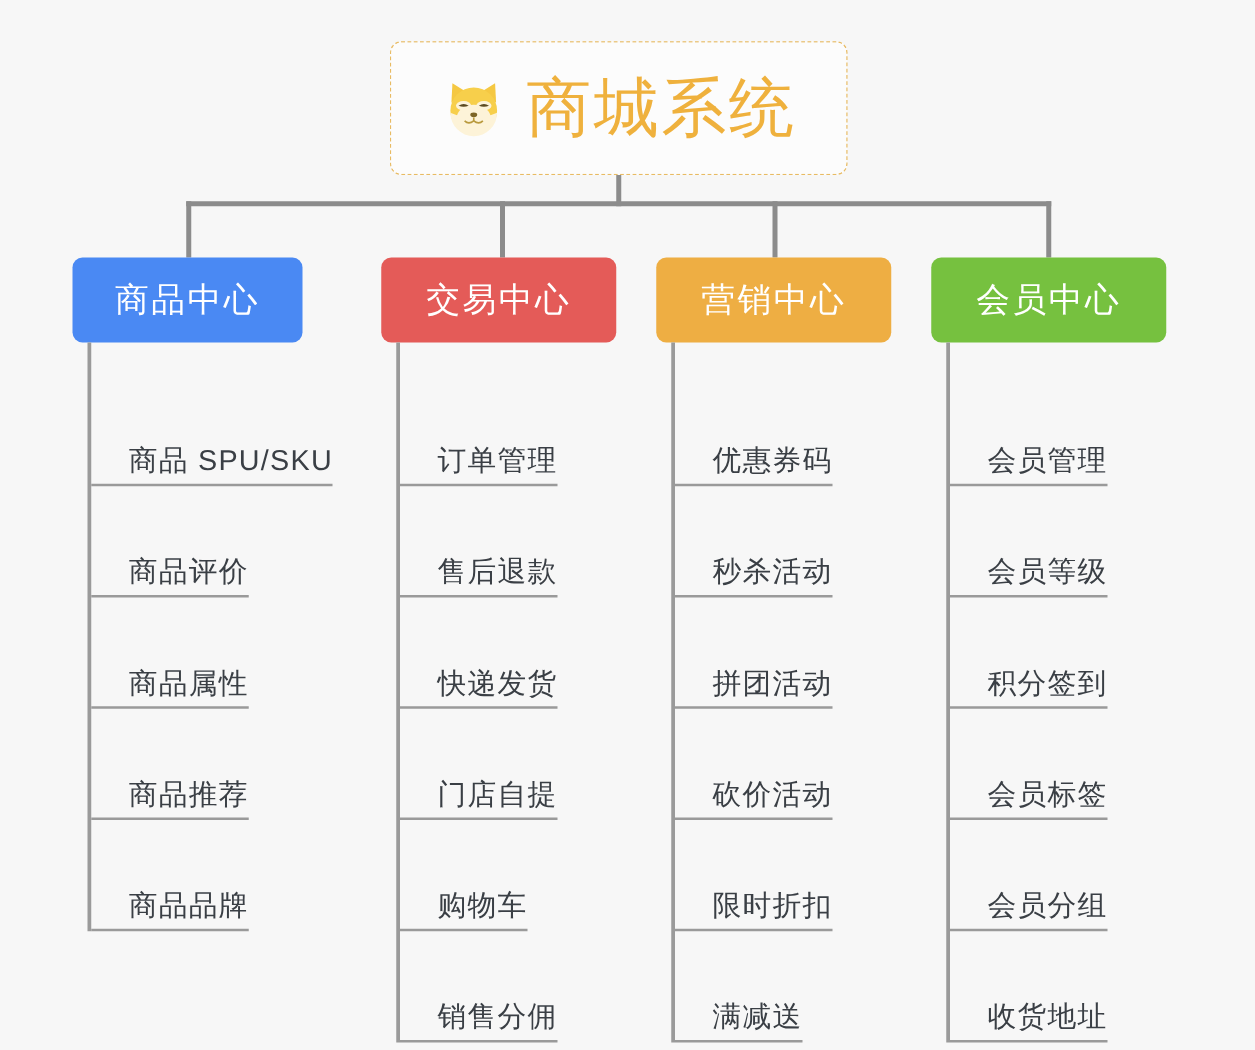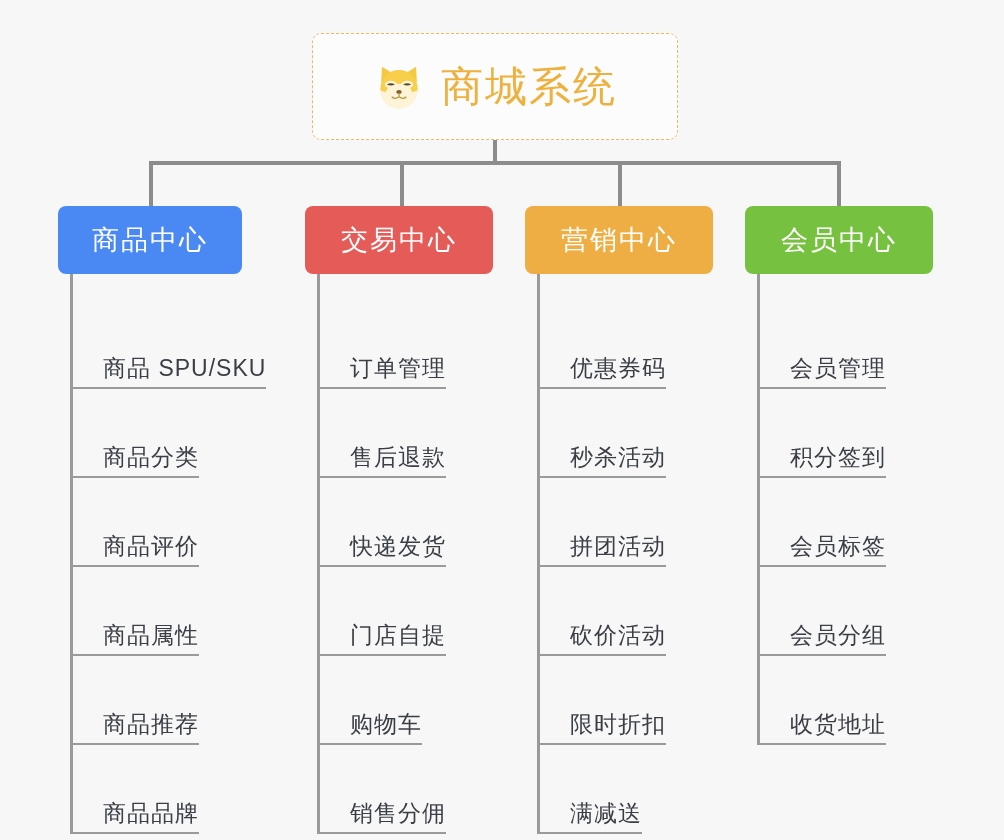--- a/index.html
+++ b/index.html
@@ -44,21 +44,21 @@
     justify-content: center;
     gap: 16px;
   }
   .root-emoji {
     width: 52px;
     height: 52px;
     flex: 0 0 52px;
     display: block;
   }
   .root-title {
-    font-size: 42px;
+    font-size: 52px;
     color: #efb13d;
     letter-spacing: 2px;
     line-height: 1;
     white-space: nowrap;
   }
 
   
   .conn {
     position: absolute;
     background: #8c8c8c;
@@ -182,23 +182,20 @@
 
   <div class="column c0">
     <div class="cat-box" style="background: rgb(74, 137, 243);">
       <span>商品中心</span>
     </div>
     <div class="leaf-list">
       <div class="leaf-item">
           <span class="leaf-underline"><span class="leaf-label">商品 SPU/SKU</span></span>
         </div>
       <div class="leaf-item">
-          <span class="leaf-underline"><span class="leaf-label">商品分类</span></span>
-        </div>
-      <div class="leaf-item">
           <span class="leaf-underline"><span class="leaf-label">商品评价</span></span>
         </div>
       <div class="leaf-item">
           <span class="leaf-underline"><span class="leaf-label">商品属性</span></span>
         </div>
       <div class="leaf-item">
           <span class="leaf-underline"><span class="leaf-label">商品推荐</span></span>
         </div>
       <div class="leaf-item">
           <span class="leaf-underline"><span class="leaf-label">商品品牌</span></span>
@@ -260,20 +257,23 @@
 
   <div class="column c3">
     <div class="cat-box" style="background: rgb(118, 193, 63);">
       <span>会员中心</span>
     </div>
     <div class="leaf-list">
       <div class="leaf-item">
           <span class="leaf-underline"><span class="leaf-label">会员管理</span></span>
         </div>
       <div class="leaf-item">
+          <span class="leaf-underline"><span class="leaf-label">会员等级</span></span>
+        </div>
+      <div class="leaf-item">
           <span class="leaf-underline"><span class="leaf-label">积分签到</span></span>
         </div>
       <div class="leaf-item">
           <span class="leaf-underline"><span class="leaf-label">会员标签</span></span>
         </div>
       <div class="leaf-item">
           <span class="leaf-underline"><span class="leaf-label">会员分组</span></span>
         </div>
       <div class="leaf-item">
           <span class="leaf-underline"><span class="leaf-label">收货地址</span></span>

